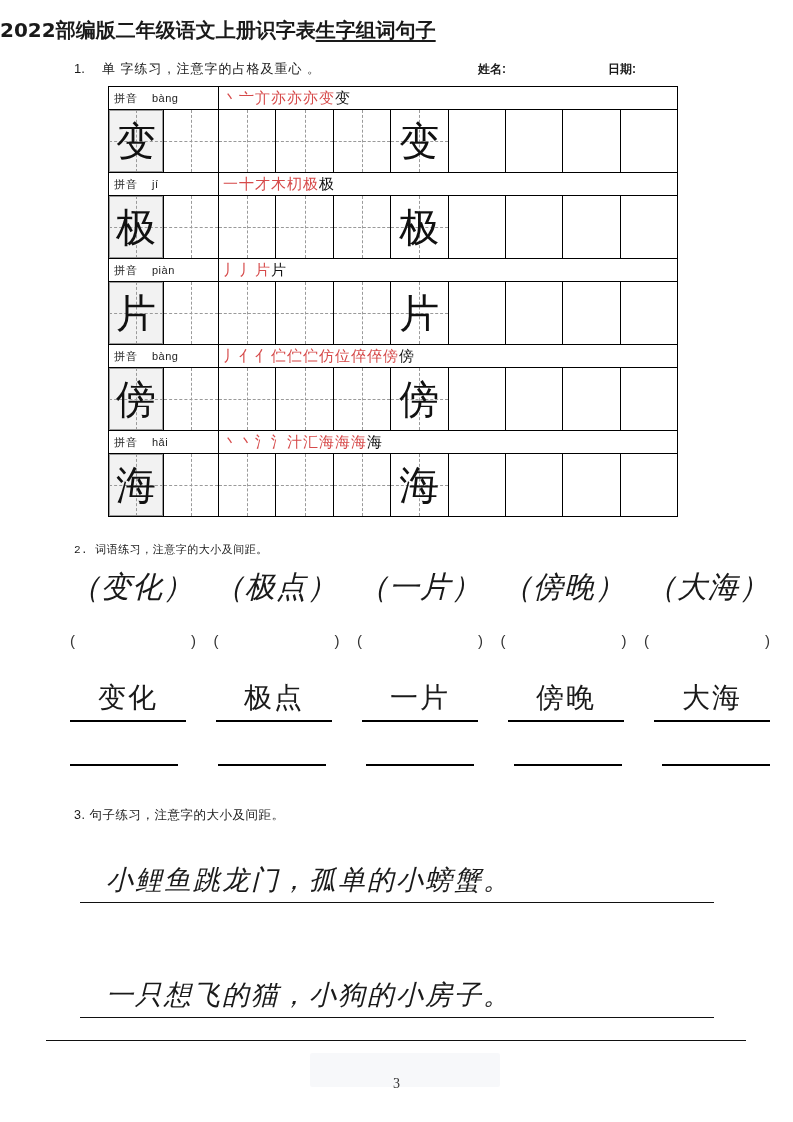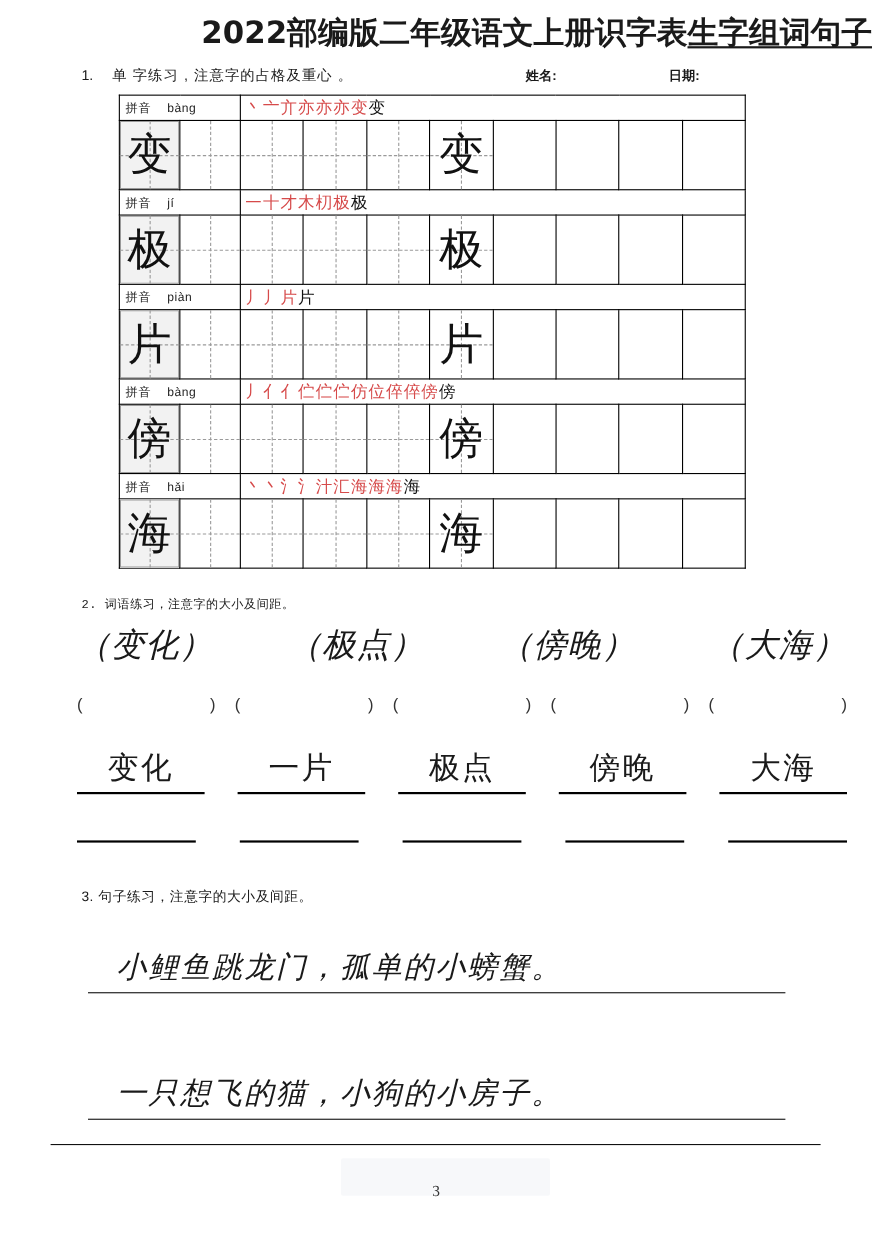--- a/index.html
+++ b/index.html
@@ -20,22 +20,22 @@
     position: absolute;
     inset: 0;
   }
 
   
   .title {
     position: absolute;
     left: 0;
     top: 10px;
     width: 793px;
-    text-align: right;
-    font-size: 28px;
+    text-align: left;
+    font-size: 20px;
     font-weight: bold;
     letter-spacing: 0px;
     line-height: 40px;
     white-space: nowrap;
     font-family: "DejaVu Sans", "Liberation Sans", sans-serif;
   }
   .title .u {
     text-decoration: underline;
     text-underline-offset: 3px;
   }
@@ -521,20 +521,21 @@
           </td>
         </tr>
       </tbody>
   </table>
 
   <div class="sec2-line">2. 词语练习，注意字的大小及间距。</div>
 
   <div class="word-row" id="word-row">
       <div class="word-item">（变化）</div>
       <div class="word-item">（极点）</div>
+      <div class="word-item">（一片）</div>
       <div class="word-item">（傍晚）</div>
       <div class="word-item">（大海）</div>
     </div>
   <div class="paren-row" id="paren-row">
       <div class="paren-item">
         <span>(</span>
         <span>)</span>
       </div>
       <div class="paren-item">
         <span>(</span>
@@ -548,22 +549,22 @@
         <span>(</span>
         <span>)</span>
       </div>
       <div class="paren-item">
         <span>(</span>
         <span>)</span>
       </div>
     </div>
   <div class="word-row2" id="word-row2">
       <div class="word-underlined">变化</div>
+      <div class="word-underlined">极点</div>
       <div class="word-underlined">一片</div>
-      <div class="word-underlined">极点</div>
       <div class="word-underlined">傍晚</div>
       <div class="word-underlined">大海</div>
     </div>
   <div class="blank-row" id="blank-row">
       <div class="blank-line"></div>
       <div class="blank-line"></div>
       <div class="blank-line"></div>
       <div class="blank-line"></div>
       <div class="blank-line"></div>
     </div>

